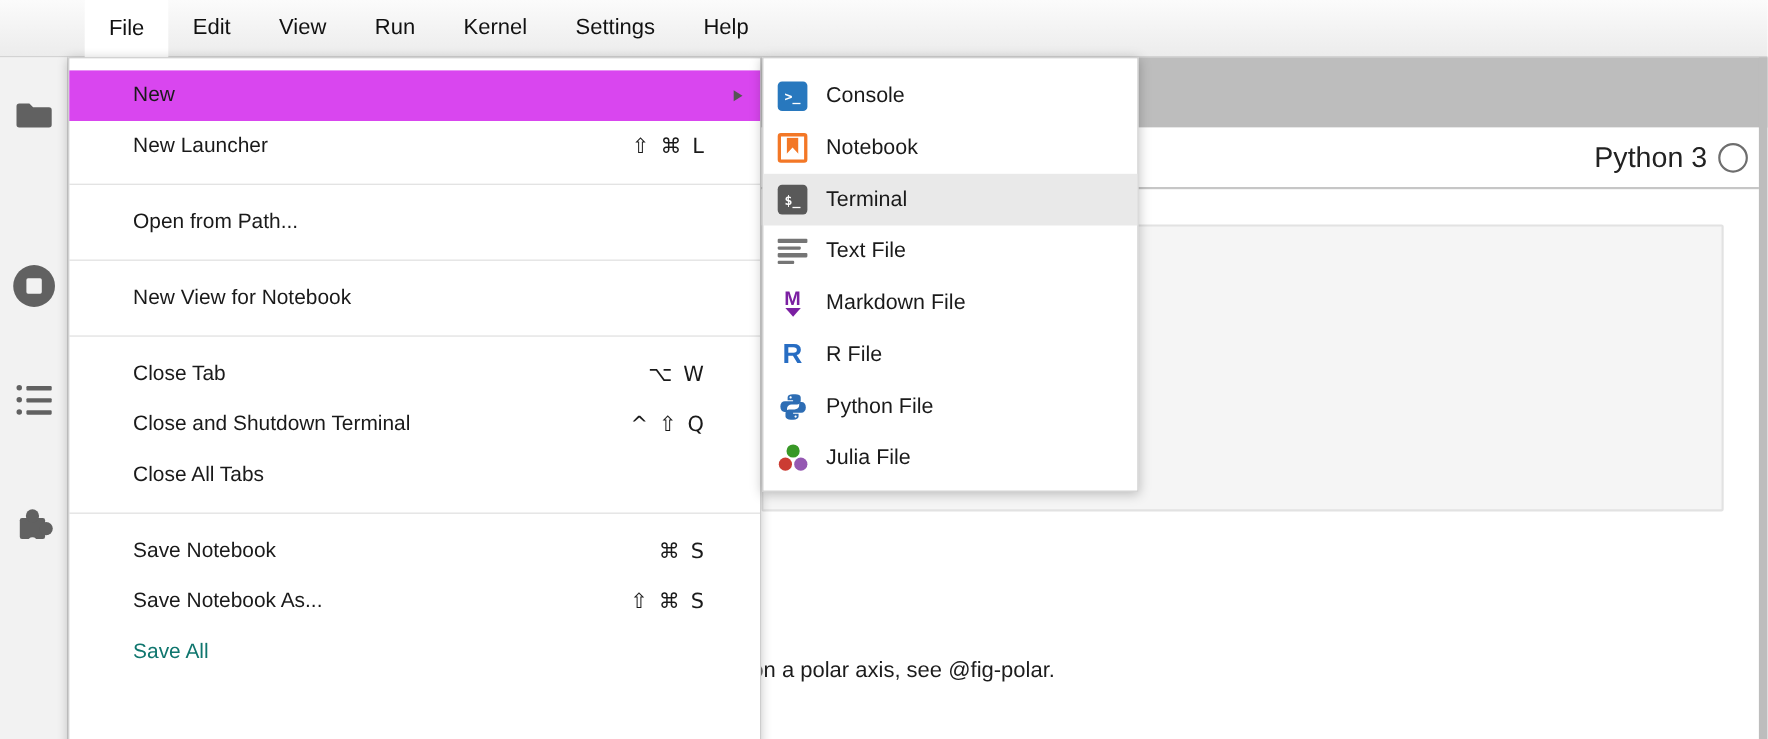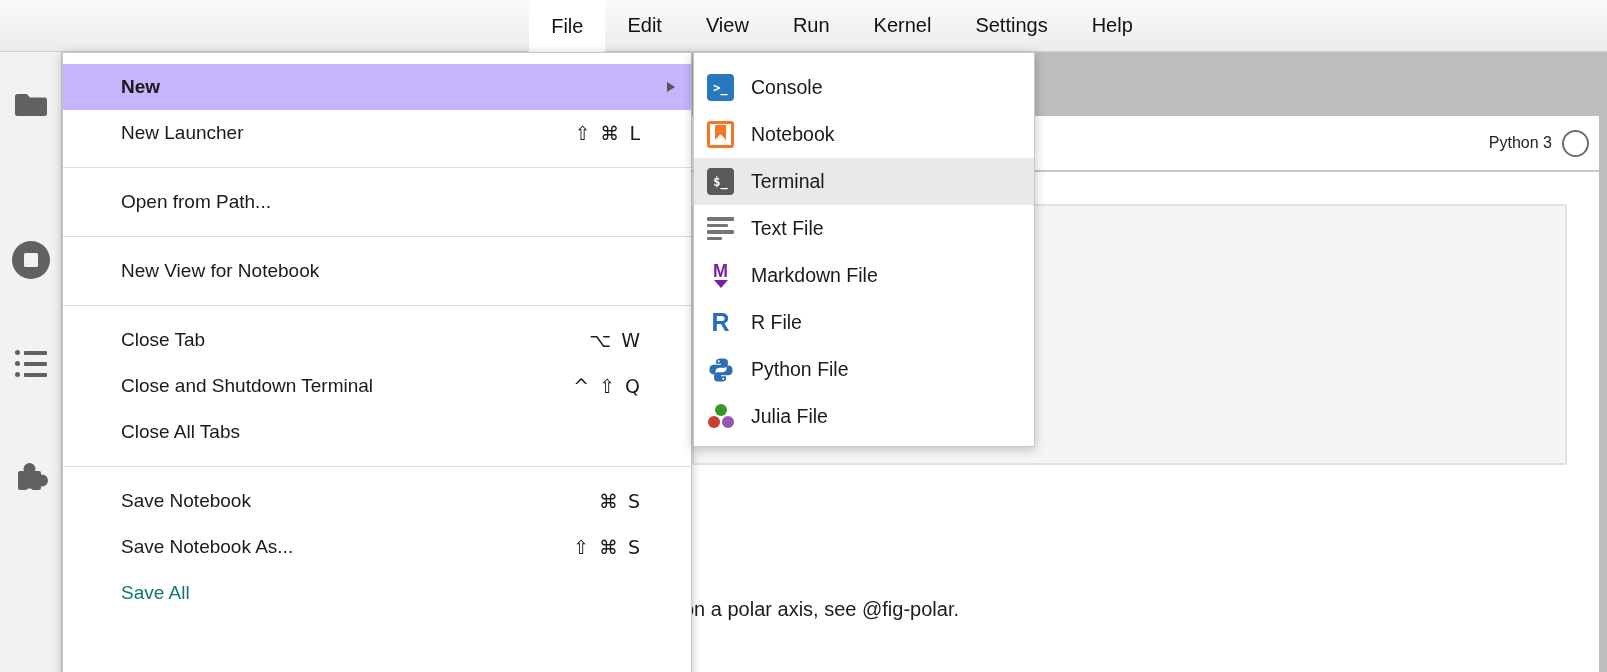--- a/index.html
+++ b/index.html
@@ -9,55 +9,55 @@
     font-family:"Liberation Sans","DejaVu Sans",sans-serif;
     background:#ffffff;
     color:#1a1a1a;
   }
 
   
   .tab-band   { position:absolute; left:62px; top:52px; width:1545px; height:64px; background:#bdbdbd; z-index:1; }
   .nb-toolbar { position:absolute; left:62px; top:116px; width:1537px; height:56px; background:#ffffff;
                 border-bottom:2px solid #c6c6c6; z-index:2; display:flex; align-items:center; justify-content:flex-end;
                 padding-right:10px; }
-  .kernel-name { font-size:16px; color:#222; margin-right:10px; }
+  .kernel-name { font-size:26px; color:#222; margin-right:10px; }
   .kernel-status { width:27px; height:27px; border:2.5px solid #6e6e6e; border-radius:50%; background:#fff; }
   .content-area { position:absolute; left:62px; top:172px; width:1537px; height:500px; background:#fff; z-index:1; }
   .nb-cell { position:absolute; left:692px; top:204px; width:875px; height:261px; background:#f5f5f5;
              border:2px solid #e2e2e2; border-radius:2px; z-index:2; }
   .md-text { position:absolute; left:683px; top:598px; font-size:20px; color:#1c1c1c; z-index:3; white-space:nowrap; }
   .right-strip { position:absolute; left:1599px; top:52px; width:8px; height:620px; background:#bdbdbd; z-index:4; }
 
   
   .sidebar { position:absolute; left:0; top:52px; width:62px; height:620px; background:#f2f2f2;
              border-right:1px solid #cfcfcf; z-index:5; }
   .side-icon { position:absolute; left:0; width:62px; display:flex; justify-content:center; }
   .toc-icon { display:flex; flex-direction:column; gap:6px; }
   .toc-row { display:flex; align-items:center; gap:4px; }
   .toc-dot { width:5px; height:5px; border-radius:50%; background:#616161; }
   .toc-bar { width:23px; height:4px; background:#616161; border-radius:1px; }
 
   
   .menubar { position:absolute; left:0; top:0; width:1607px; height:52px;
              background:linear-gradient(#fbfbfb,#ececec); border-bottom:1px solid #cfcfcf;
-             z-index:40; display:flex; align-items:stretch; padding-left:77px;justify-content:center; }
+             z-index:40; display:flex; align-items:stretch; padding-left:77px; }
   .logo-cell { position:absolute; left:0; top:0; width:62px; height:52px; background:#fafafa;
                border-right:1px solid #d9d9d9; display:flex; align-items:center; justify-content:center; }
   .mb-item { display:flex; align-items:center; padding:0 22px; font-size:20px; color:#111; cursor:default; }
   .mb-item.active { background:#ffffff; height:53px; }
 
   
   .menu-panel { position:absolute; background:#ffffff; border:1px solid #c8c8c8;
                 box-shadow:0 2px 10px rgba(0,0,0,0.25); padding-top:11px; z-index:50; }
   .file-menu { left:62px; top:52px; width:630px; height:640px; }
   .sub-menu  { left:693px; top:52px; width:342px; height:395px; z-index:51; padding-top:11px; }
 
   .menu-item { position:relative; height:46px; display:flex; align-items:center;
                padding-left:58px; padding-right:49px; font-size:19px; color:#1a1a1a; }
-  .menu-item.hl { background:#c4b5fd;font-weight:bold; }
+  .menu-item.hl { background:#d946ef; }
   .menu-item.disabled { color:#0f766e; }
   .menu-shortcut { margin-left:auto; font-family:"DejaVu Sans",sans-serif; font-size:19px; color:#1a1a1a; letter-spacing:2px; }
   .menu-divider { border-top:1px solid #dcdcdc; margin:11px 0; }
   .submenu-arrow { position:absolute; right:16px; top:50%; transform:translateY(-50%);
                    width:0; height:0; border-left:8px solid #555; border-top:5.5px solid transparent;
                    border-bottom:5.5px solid transparent; }
 
   .sub-item { position:relative; height:47px; display:flex; align-items:center; padding-left:13px; font-size:19.5px; }
   .sub-item.hl { background:#e9e9e9; }
   .sub-label { margin-left:17px; }

